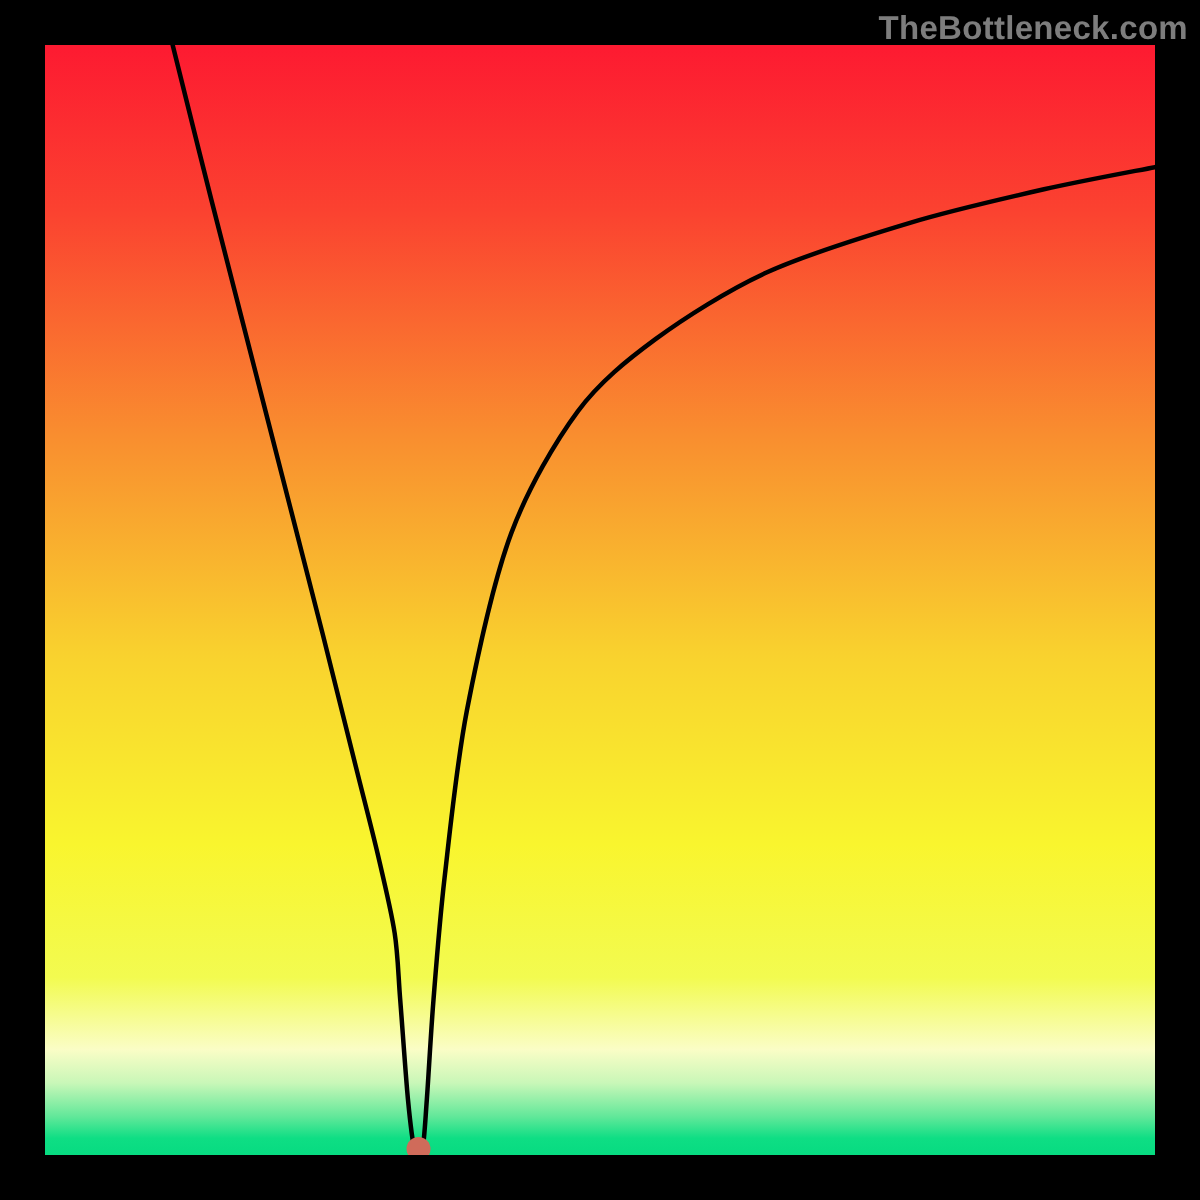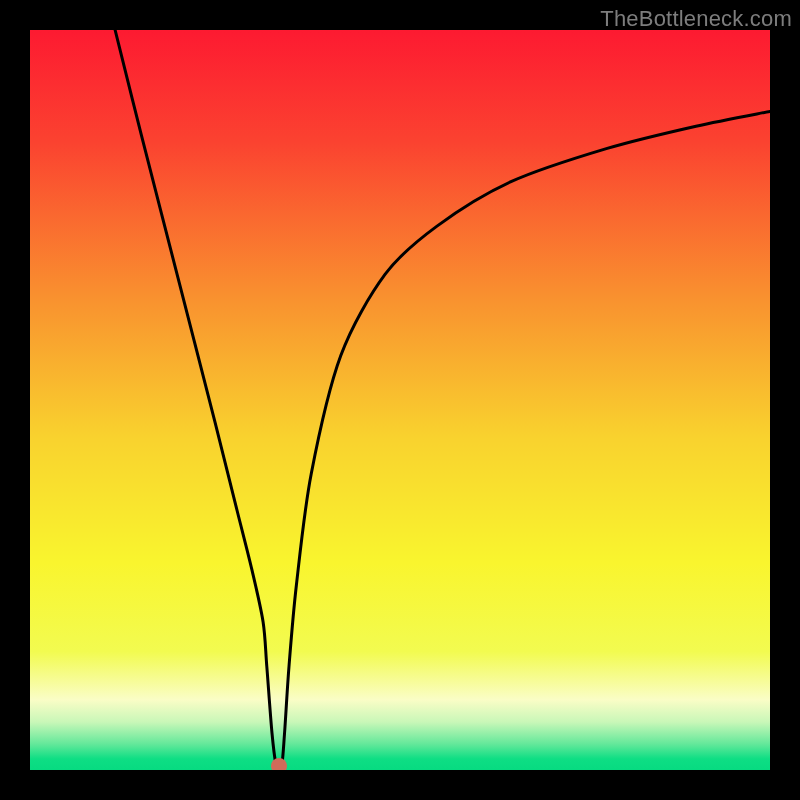--- a/index.html
+++ b/index.html
@@ -23,21 +23,21 @@
     position: absolute;
     left: 0; top: 0; right: 0; bottom: 0;
   }
   .watermark {
     position: absolute;
     top: 6px;
     right: 8px;
     color: #7d7d7d;
     font-size: 22px;
     letter-spacing: 0.2px;
-    font-weight: 400;
+    font-weight: 700;
   }
   svg.curve {
     position: absolute;
     left: 0; top: 0;
     pointer-events: none;
   }
   .dot {
     position: absolute;
     width: 16px;
     height: 16px;

